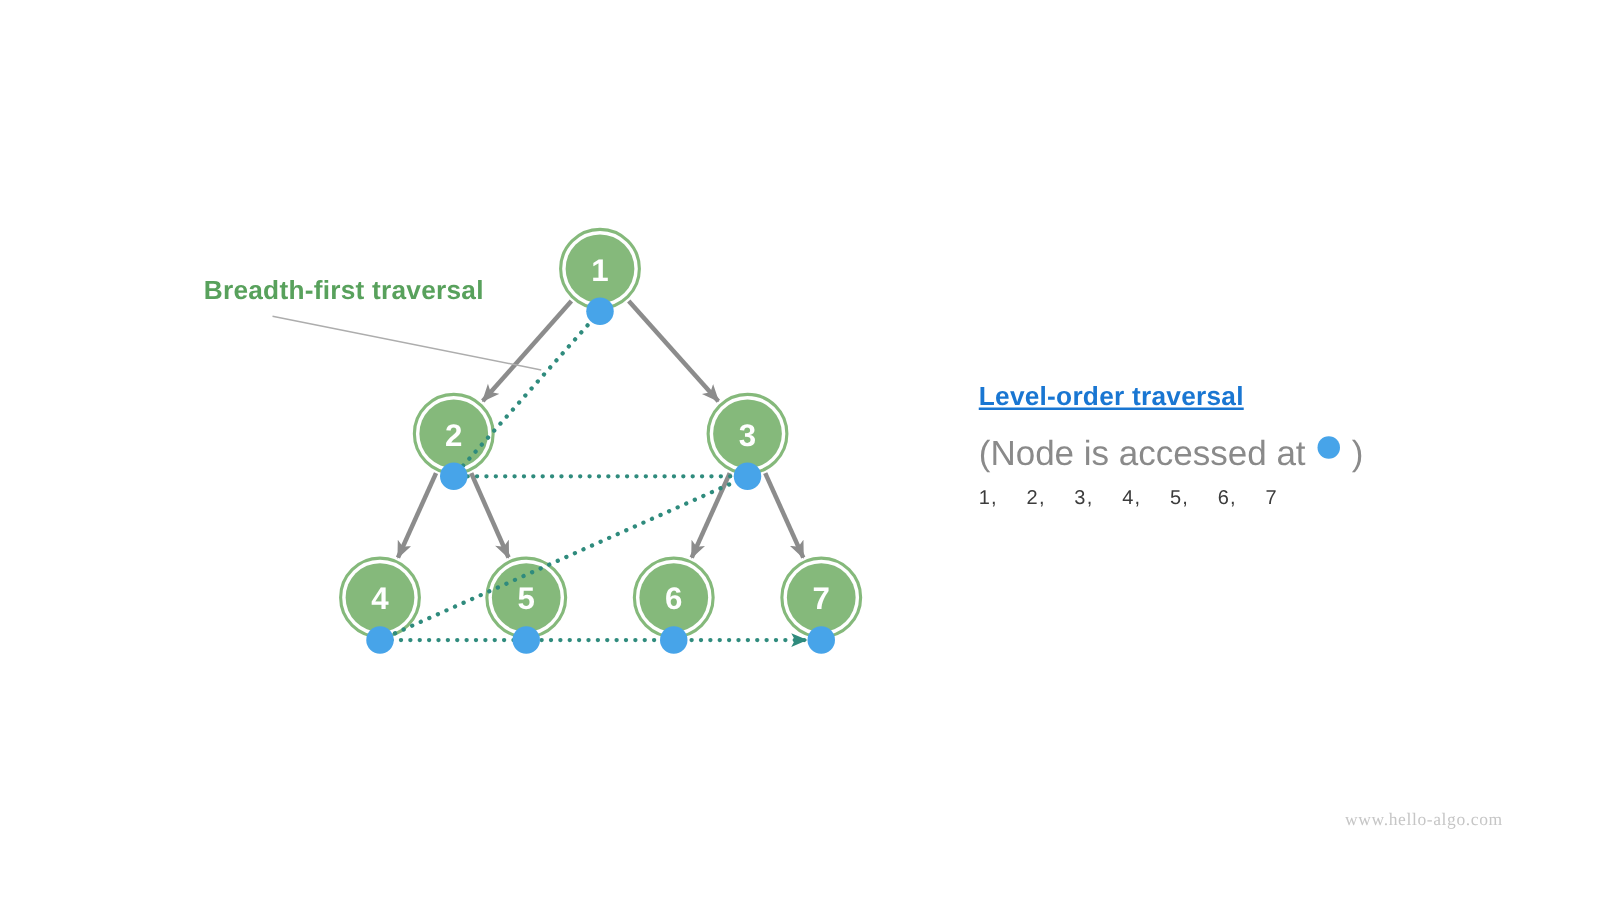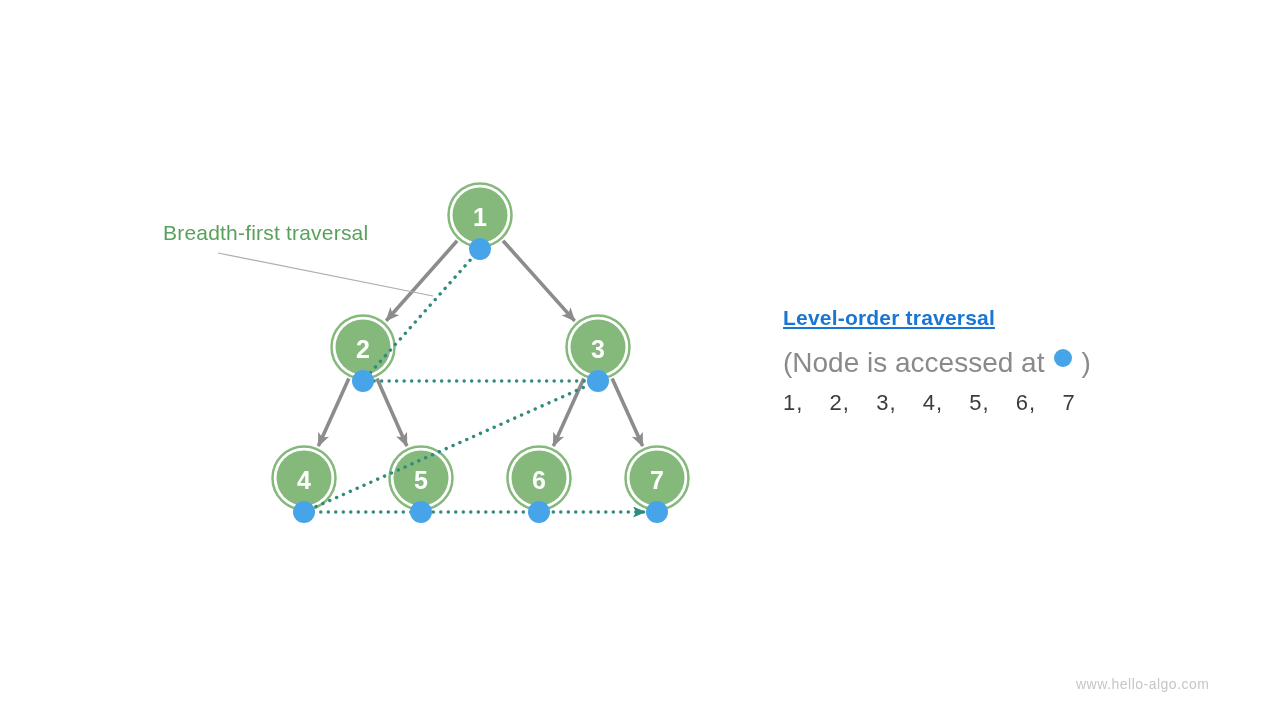--- a/index.html
+++ b/index.html
@@ -10,21 +10,21 @@
     background: #ffffff;
     overflow: hidden;
     font-family: "Liberation Sans", "DejaVu Sans", sans-serif;
   }
   svg.diagram { position: absolute; left: 0; top: 0; }
   .label-green {
     position: absolute;
     left: 163px;
     top: 221px;
     font-size: 21px;
-    font-weight: normal;
+    font-weight: bold;
     letter-spacing: 0.2px;
     text-align: right;
   }
   .panel { position: absolute; left: 783px; top: 306px; width: 320px; }
   .panel-title {
     position: absolute;
     left: 0; top: 0;
     font-size: 21px;
     font-weight: bold;
     letter-spacing: 0.2px;
@@ -40,30 +40,30 @@
   }
   .legend-dot {
     width: 18px; height: 18px;
     border-radius: 50%;
     display: inline-block;
     margin: 2px 9px 0 10px;
   }
   .panel-seq {
     position: absolute;
     left: 0; top: 84px;
-    font-size: 22px;
+    font-size: 16px;
     white-space: pre;
     word-spacing: 6px;
     letter-spacing: 1px;
   }
   .watermark {
     position: absolute;
     left: 1076px;
-    top: 676px;
-    font-family: Liberation Sans, sans-serif;
+    top: 649px;
+    font-family: Liberation Serif, serif;
     font-size: 14px;
     letter-spacing: 0.5px;
   }
 </style>
 </head>
 <body>
 
 <div class="stage">
 
   <svg class="diagram" width="1280" height="720" viewBox="0 0 1280 720">

